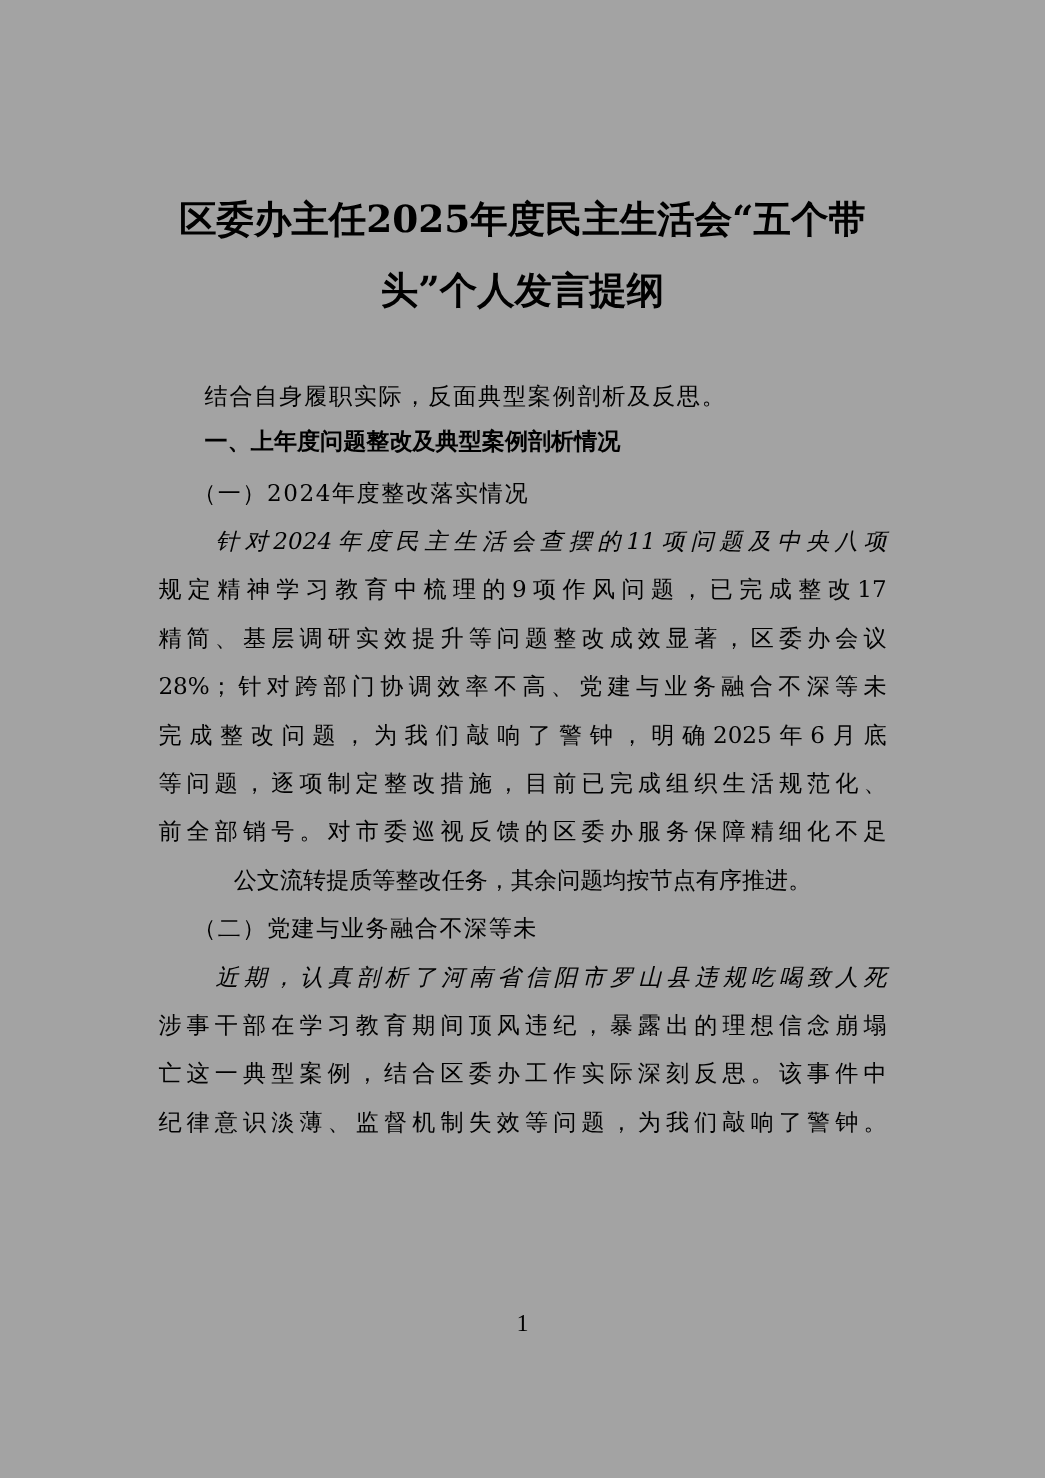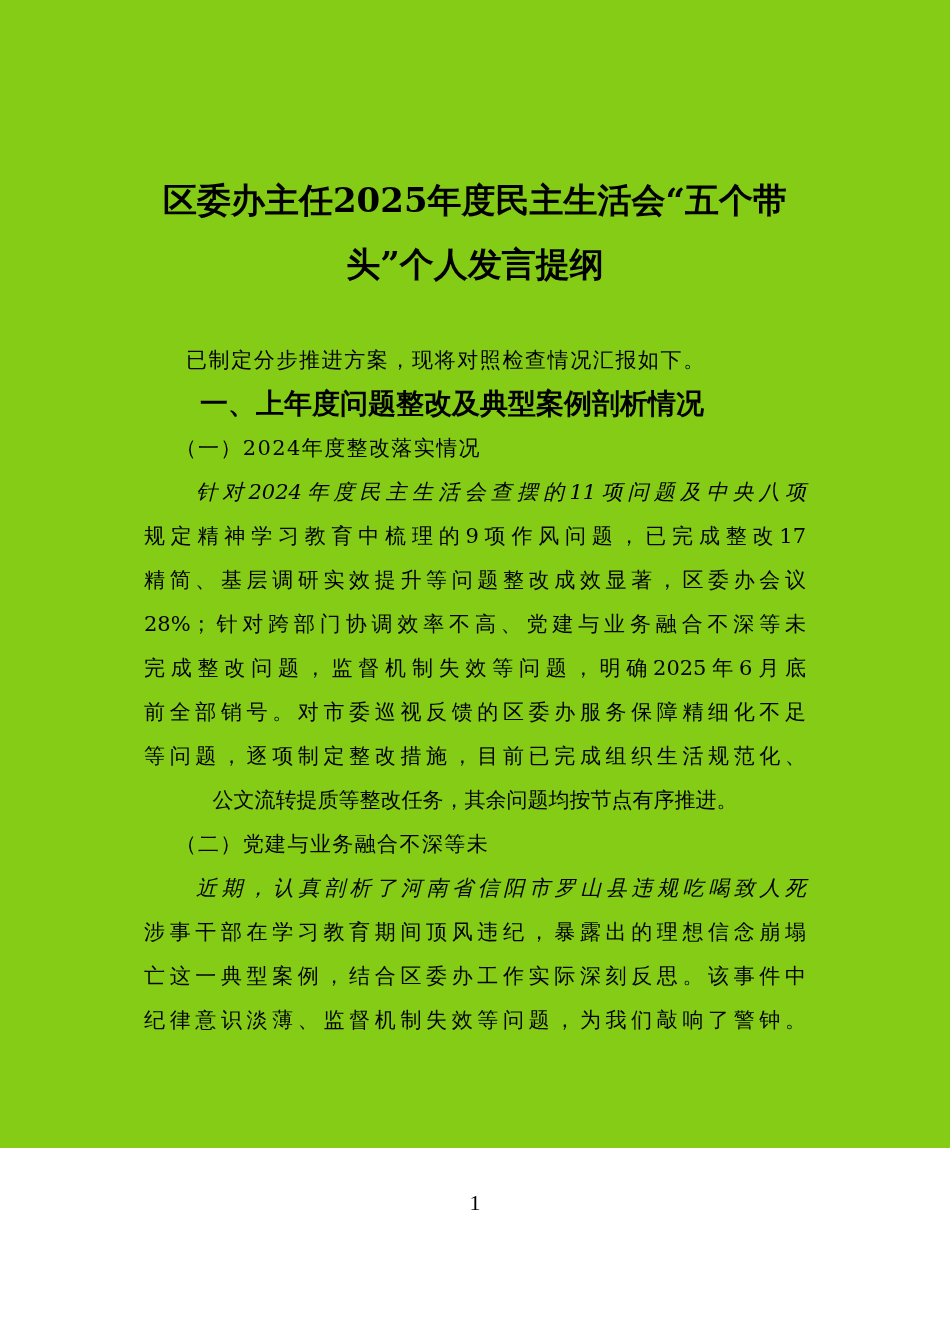--- a/index.html
+++ b/index.html
@@ -13,22 +13,22 @@
       position: relative;
       overflow: hidden;
       font-family: "DejaVu Serif", "Liberation Serif", serif;
       color: #000000;
     }
     .page {
       position: absolute;
       left: 0;
       top: 0;
       width: 950px;
-      height: 1148px;
-      background: #84cc16;
+      height: 1344px;
+      background: #a3a3a3;
     }
     .title {
       position: absolute;
       left: 140px;
       width: 670px;
       top: 168px;
       text-align: center;
       font-family: "DejaVu Serif", "Liberation Serif", serif;
       font-weight: bold;
       font-size: 34px;
@@ -50,23 +50,23 @@
     .para {
       margin: 0;
       text-align: justify;
       text-align-last: left;
       text-indent: 2em;
       letter-spacing: 1.6px;
     }
     .heading1 {
       margin: 0;
       text-indent: 2em;
-      font-family: Liberation Serif, serif;
+      font-family: Liberation Mono, monospace;
       font-weight: bold;
-      font-size: 28px;
+      font-size: 21px;
       letter-spacing: 0px;
     }
     .heading2 {
       margin: 0;
       text-indent: 1.5em;
       letter-spacing: 1.4px;
     }
     .justline {
       display: block;
       text-align: justify;
@@ -96,34 +96,34 @@
 <body>
 
 <div class="page">
 
   <div class="title">
     <span class="line">区委办主任2025年度民主生活会“五个带</span>
     <span class="line">头”个人发言提纲</span>
   </div>
 
   <div class="body">
-    <p class="para">已制定分步推进方案，现将对照检查情况汇报如下。</p>
+    <p class="para">结合自身履职实际，反面典型案例剖析及反思。</p>
 
     <p class="heading1">一、上年度问题整改及典型案例剖析情况</p>
 
     <p class="heading2">（一）2024年度整改落实情况</p>
 
     <div>
       <span class="justline indent">针对2024年度民主生活会查摆的11项问题及中央八项</span>
       <span class="justline">规定精神学习教育中梳理的9项作风问题，已完成整改17</span>
       <span class="justline">精简、基层调研实效提升等问题整改成效显著，区委办会议</span>
       <span class="justline">28%；针对跨部门协调效率不高、党建与业务融合不深等未</span>
-      <span class="justline">完成整改问题，监督机制失效等问题，明确2025年6月底</span>
+      <span class="justline">完成整改问题，为我们敲响了警钟，明确2025年6月底</span>
+      <span class="justline">等问题，逐项制定整改措施，目前已完成组织生活规范化、</span>
       <span class="justline">前全部销号。对市委巡视反馈的区委办服务保障精细化不足</span>
-      <span class="justline">等问题，逐项制定整改措施，目前已完成组织生活规范化、</span>
       <span class="lastline">公文流转提质等整改任务，其余问题均按节点有序推进。</span>
     </div>
 
     <p class="heading2">（二）党建与业务融合不深等未</p>
 
     <div>
       <span class="justline indent">近期，认真剖析了河南省信阳市罗山县违规吃喝致人死</span>
       <span class="justline">涉事干部在学习教育期间顶风违纪，暴露出的理想信念崩塌</span>
       <span class="justline">亡这一典型案例，结合区委办工作实际深刻反思。该事件中</span>
       <span class="justline">纪律意识淡薄、监督机制失效等问题，为我们敲响了警钟。</span>

